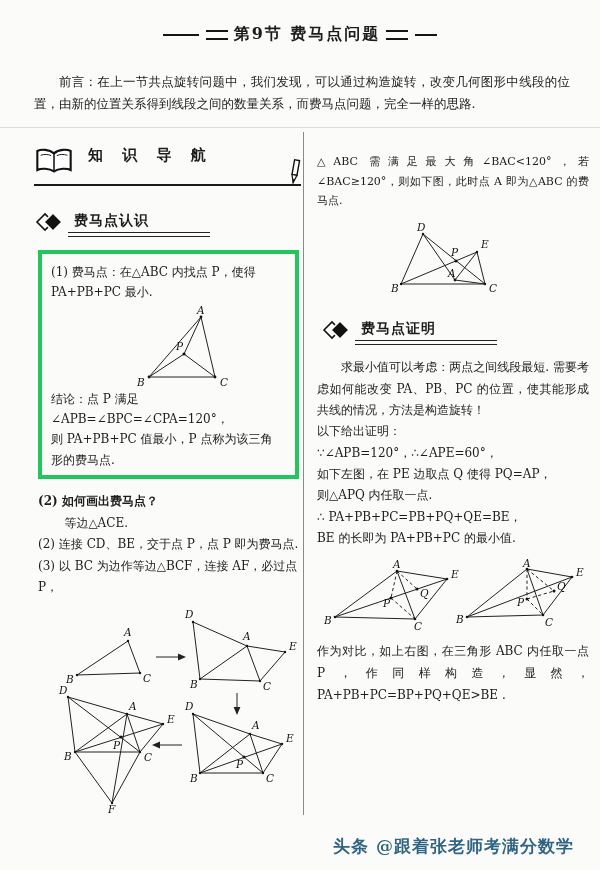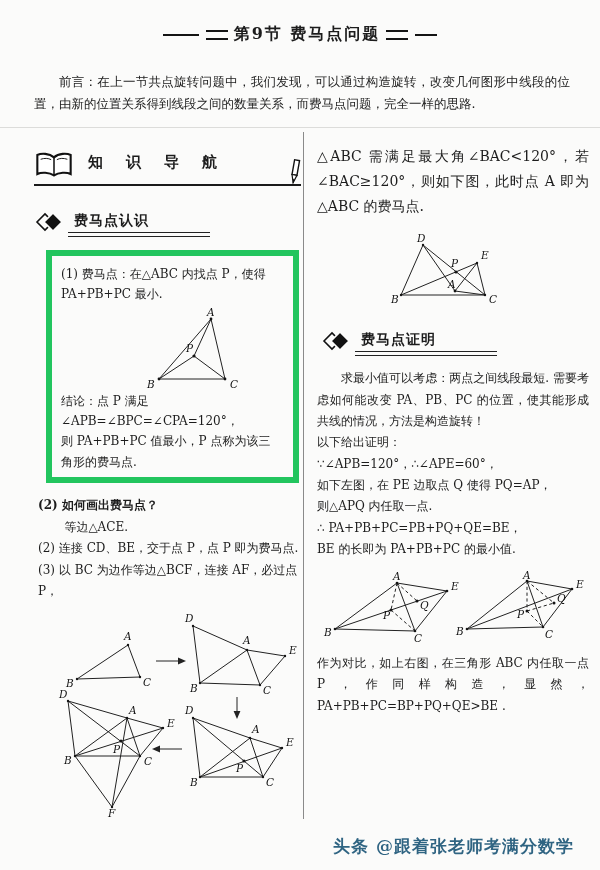--- a/index.html
+++ b/index.html
@@ -18,40 +18,40 @@
   .deco-line.short{width:22px;}
   .deco-dbl{width:22px;height:6px;border-top:2px solid #141414;border-bottom:2px solid #141414;}
   
   .preface{margin:26px 30px 0 34px;font-size:12.5px;line-height:1.75;text-indent:2em;text-align:justify;}
   .faint-rule{border:none;border-top:1px solid #dcdcda;margin:12px 0 0 0;}
   
   .columns{display:flex;align-items:stretch;margin:4px 0 0 30px;}
   .col-left{width:273px;}
   .col-right{width:272px;border-left:1px solid #8a8a8a;padding-left:13px;}
   
-  .nav-banner{position:relative;display:flex;align-items:center;gap:14px;
-    border-bottom:2px solid #1a1a1a;height:38px;margin:14px 2px 0 4px;font-family:Liberation Mono, monospace;}
+  .nav-banner{position:relative;display:flex;align-items:flex-start;gap:14px;
+    border-bottom:2px solid #1a1a1a;height:38px;margin:14px 2px 0 4px;}
   .nav-title{font-size:15px;font-weight:bold;letter-spacing:7px;padding-bottom:4px;}
   .pen{position:absolute;right:0;bottom:-2px;transform:rotate(10deg);}
   
   .sub-banner{display:flex;align-items:flex-start;margin-top:24px;}
   .sub-banner .dia{margin-top:1px;}
   .sub-title-wrap{margin-left:8px;}
   .sub-title{font-size:14px;font-weight:bold;letter-spacing:1px;}
   .dbl-underline{height:3px;border-top:1px solid #222;border-bottom:1px solid #222;width:142px;margin-top:2px;margin-left:-6px;}
   
-  .def-box{border:6px solid #22c55e;margin:13px 4px 0 16px;padding:8px 19px 5px 9px;font-size:12px;line-height:1.7;}
+  .def-box{border:4px solid #22c55e;margin:13px 4px 0 8px;padding:8px 19px 5px 9px;font-size:12px;line-height:1.7;}
   .def-box .fig{display:block;margin:2px auto 0 auto;}
   
   .howto{margin:12px 0 0 8px;font-size:12px;line-height:1.8;}
   .howto .h{font-weight:bold;}
   .ind1{padding-left:2.2em;}
   .ind2{padding-left:1.6em;}
   
-  .intro{font-size:14px;line-height:1.8;margin-top:12px;text-align:justify;}
+  .intro{font-size:11px;line-height:1.8;margin-top:20px;text-align:justify;}
   .fig2wrap{margin:10px 0 0 58px;}
   .proof{font-size:12px;line-height:1.78;margin-top:12px;}
   .proof .p-indent{text-indent:2em;text-align:justify;}
   .proof div{margin:0;}
   .fig4wrap{margin:10px 0 0 0;}
   .compare{font-size:12px;line-height:1.8;margin-top:8px;text-align:justify;}
   
   svg{display:block;}
   .geo line, .geo polyline{stroke:#222;stroke-width:1;}
   .geo .dash{stroke-dasharray:3.2,2.6;}

